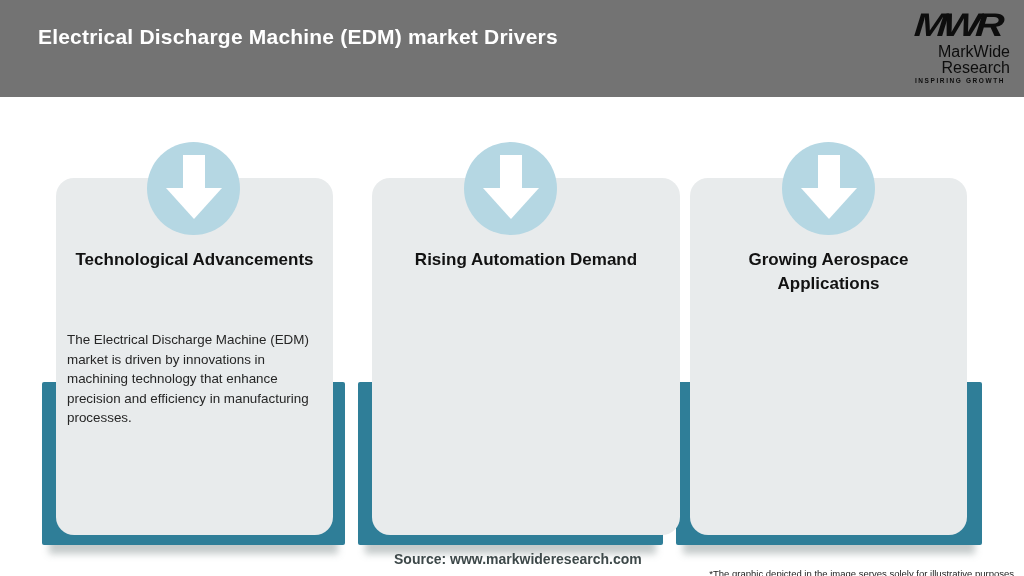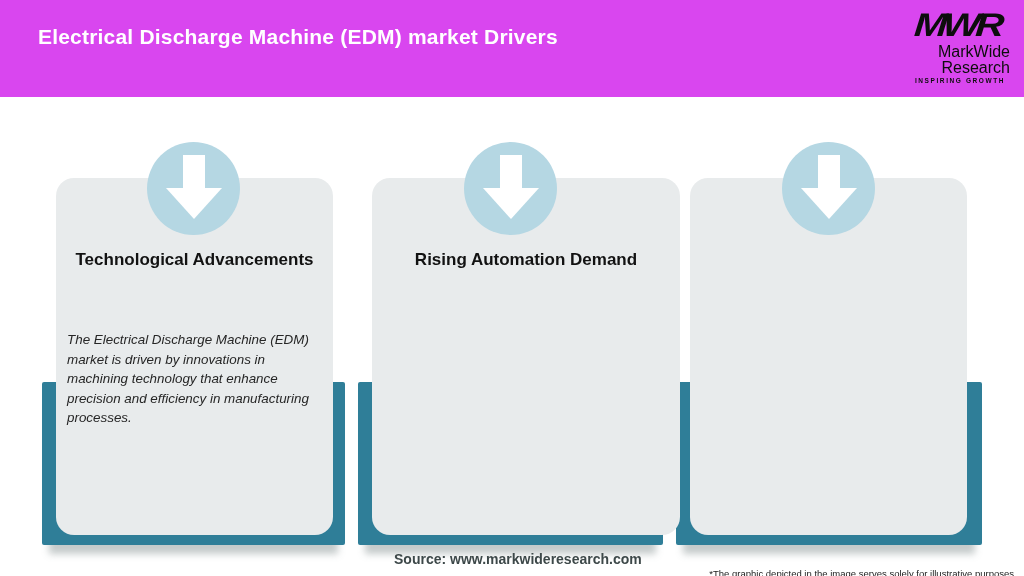--- a/index.html
+++ b/index.html
@@ -4,21 +4,21 @@
 <style>
   html,body{margin:0;padding:0;}
   body{
     width:1024px;height:576px;position:relative;overflow:hidden;
     background:#ffffff;
     font-family:"Liberation Sans","DejaVu Sans",sans-serif;
   }
   
   .header{
     position:absolute;left:0;top:0;width:1024px;height:97px;
-    background:#d946ef;
+    background:#737373;
   }
   .page-title{
     position:absolute;left:38px;top:25px;
     color:#ffffff;font-size:21px;font-weight:bold;letter-spacing:.2px;
   }
   .logo{
     position:absolute;right:14px;top:8px;width:100px;
     text-align:center;color:#0d0d0d;line-height:1;
   }
   .logo-mark{
@@ -50,21 +50,20 @@
   .card-title{
     position:absolute;top:70px;left:14px;right:14px;
     text-align:center;font-size:17px;font-weight:bold;color:#121212;
     line-height:1.4;
   }
   .card.c3 .card-title{left:40px;right:40px;}
   .card-text{
     position:absolute;top:152px;left:11px;right:9px;
     font-size:13.4px;line-height:1.46;color:#262626;
     font-family:"Liberation Sans","DejaVu Sans",sans-serif;
-    font-style:italic;
   }
 
   
   .circle{
     position:absolute;top:142px;width:93px;height:93px;border-radius:50%;
     background:#b5d7e3;
   }
   .circle.ci1{left:147px;}
   .circle.ci2:{}
   .circle.ci2{left:464px;}
@@ -100,20 +99,21 @@
 <div class="card c1">
   <div class="card-title">Technological Advancements</div>
   <div class="card-text">The Electrical Discharge Machine (EDM) market is driven by innovations in machining technology that enhance precision and efficiency in manufacturing processes.</div>
 </div>
 
 <div class="card c2">
   <div class="card-title">Rising Automation Demand</div>
 </div>
 
 <div class="card c3">
+  <div class="card-title">Growing Aerospace Applications</div>
 </div>
 
 <div class="circle ci1">
   <svg width="56" height="64" viewBox="0 0 56 64">
     <rect x="17" y="0" width="22" height="35" fill="#ffffff"></rect>
     <polygon points="0,33 56,33 28,64" fill="#ffffff"></polygon>
   </svg>
 </div>
 <div class="circle ci2">
   <svg width="56" height="64" viewBox="0 0 56 64">

